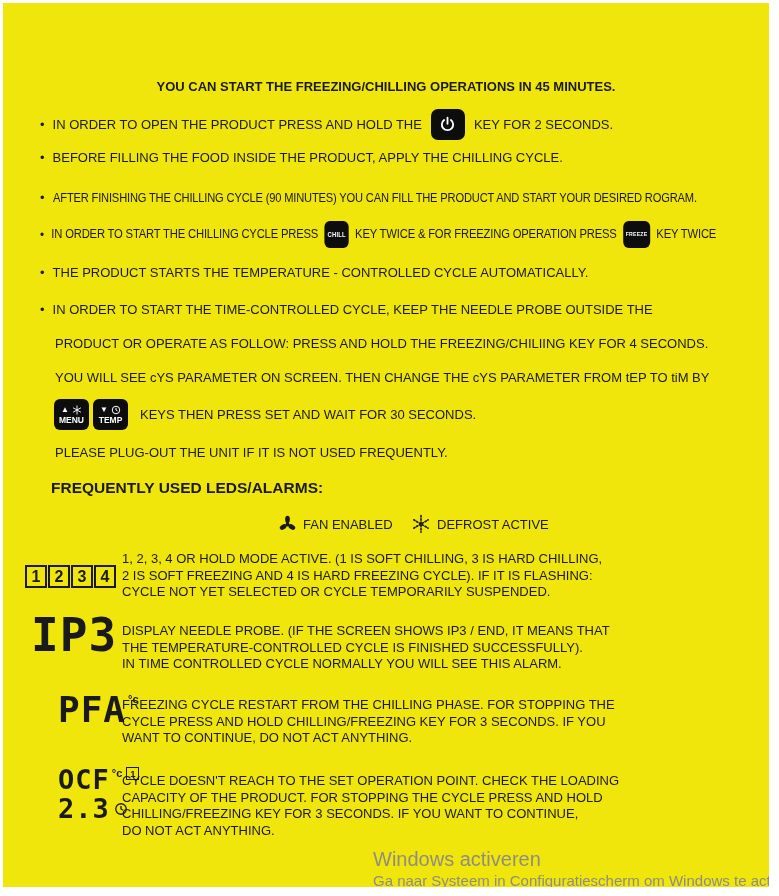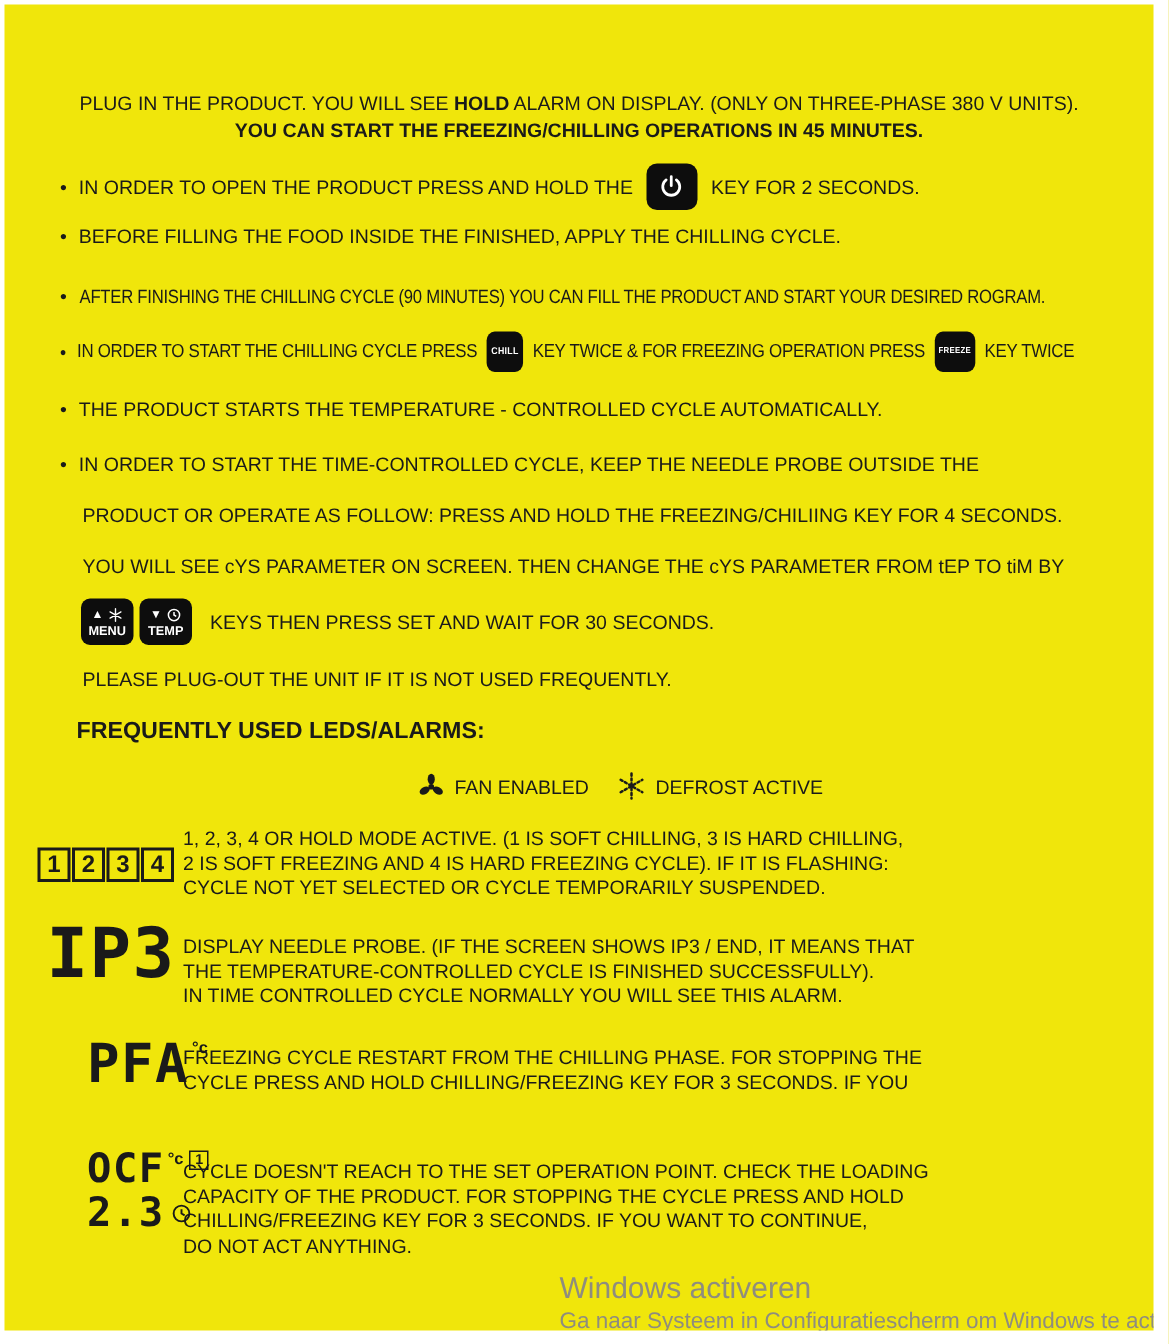--- a/index.html
+++ b/index.html
@@ -43,40 +43,39 @@
   .wm1{font-size:20px;color:var(--watermark);white-space:nowrap;}
   .wm2{font-size:15px;color:var(--watermark);white-space:nowrap;}
   svg{display:block;}
 </style>
 </head>
 <body>
 
 <div class="canvas">
   <div class="panel">
 
-    <div class="abs t center" style="top:58px;"><span>PLUG IN THE PRODUCT. YOU WILL SEE </span><span class="bold">HOLD</span><span> ALARM ON DISPLAY. (ONLY ON THREE-PHASE 380 V UNITS).</span></div>
     <div class="abs t center bold" style="top:76px;">YOU CAN START THE FREEZING/CHILLING OPERATIONS IN 45 MINUTES.</div>
 
     <div class="bullet-line" style="top:105px;height:32px;">
       <span class="dot">•</span>
       <span class="t">IN ORDER TO OPEN THE PRODUCT PRESS AND HOLD THE</span>
       <span class="key key-power" style="margin:0 9px;">
         <span>
           <svg width="17" height="17" viewBox="0 0 24 24" fill="none" stroke="#ffffff" stroke-width="2.6" stroke-linecap="round">
             <path d="M12 2.5v8.5"></path>
               <path d="M7.2 5.6a8 8 0 1 0 9.6 0"></path>
           </svg>
         </span>
       </span>
       <span class="t">KEY FOR 2 SECONDS.</span>
     </div>
 
     <div class="bullet-line" style="top:147px;">
       <span class="dot">•</span>
-      <span class="t">BEFORE FILLING THE FOOD INSIDE THE FINISHED, APPLY THE CHILLING CYCLE.</span>
+      <span class="t">BEFORE FILLING THE FOOD INSIDE THE PRODUCT, APPLY THE CHILLING CYCLE.</span>
     </div>
 
     <div class="bullet-line" style="top:187px;">
       <span class="dot">•</span>
       <span class="t cond">AFTER FINISHING THE CHILLING CYCLE (90 MINUTES) YOU CAN FILL THE PRODUCT AND START YOUR DESIRED ROGRAM.</span>
     </div>
 
     <div class="bullet-line cond4" style="top:216px;height:30px;">
       <span class="dot">•</span>
       <span class="t">IN ORDER TO START THE CHILLING CYCLE PRESS</span>
@@ -175,20 +174,21 @@
       <div>THE TEMPERATURE-CONTROLLED CYCLE IS FINISHED SUCCESSFULLY).</div>
       <div>IN TIME CONTROLLED CYCLE NORMALLY YOU WILL SEE THIS ALARM.</div>
     </div>
 
     <div class="abs" style="left:55px;top:692px;">
       <span class="lcd lcd-mid">PFA</span><span class="sup">°c</span>
     </div>
     <div class="alarm-text" style="top:694px;">
       <div>FREEZING CYCLE RESTART FROM THE CHILLING PHASE. FOR STOPPING THE</div>
       <div>CYCLE PRESS AND HOLD CHILLING/FREEZING KEY FOR 3 SECONDS. IF YOU</div>
+      <div>WANT TO CONTINUE, DO NOT ACT ANYTHING.</div>
     </div>
 
     <div class="abs" style="left:55px;top:766px;">
       <div>
         <span class="lcd lcd-sml">OCF</span><span class="sup">°c</span><span class="minibox">1</span>
       </div>
       <div class="lcd2row">
         <span class="lcd lcd-sml">2.3</span>
         <span>
           <svg width="14" height="14" viewBox="0 0 24 24" fill="none" stroke="#1a1a1a" stroke-width="2.2">

